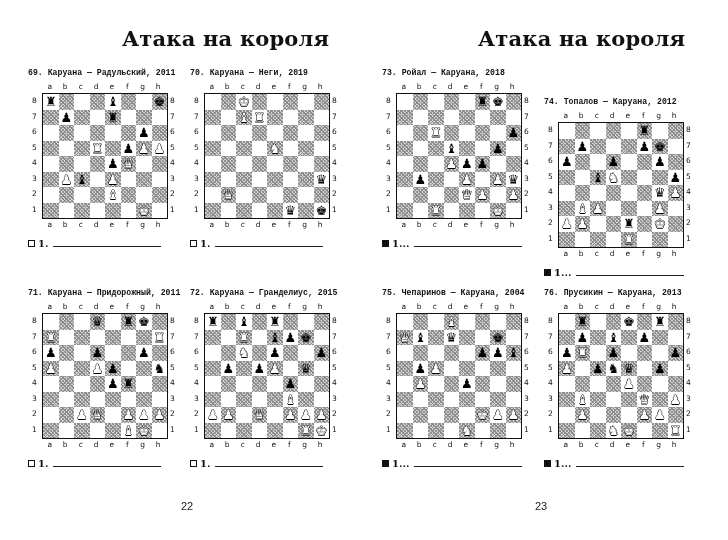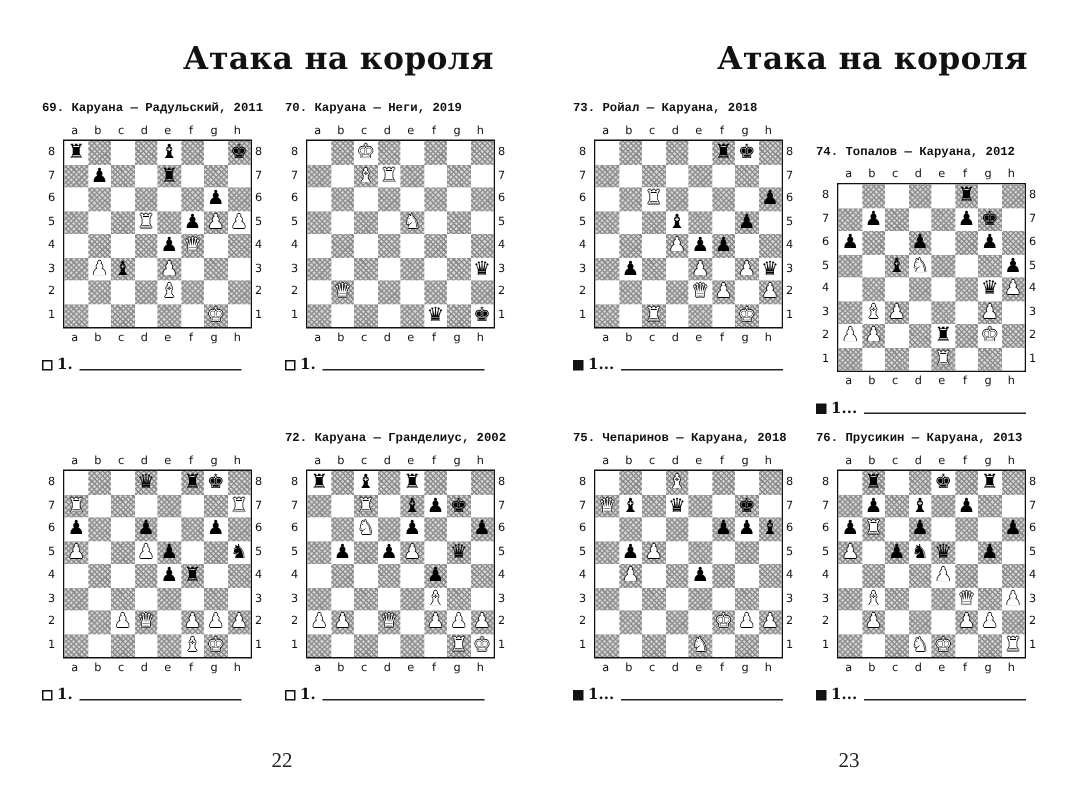--- a/index.html
+++ b/index.html
@@ -5,21 +5,21 @@
   html, body { margin: 0; padding: 0; }
   body {
     width: 728px; height: 540px; position: relative; overflow: hidden;
     background: #ffffff; color: #111;
     font-family: "DejaVu Serif", "Liberation Serif", serif;
   }
   .page-title {
     position: absolute; top: 26px; font-weight: bold; font-size: 21px;
     font-family: "DejaVu Serif", serif; letter-spacing: 0.2px;
   }
-  .page-num { position: absolute; top: 500px; font-size: 14px; font-family: Liberation Serif, serif; color:#222; }
+  .page-num { position: absolute; top: 500px; font-size: 11px; font-family: Liberation Sans, sans-serif; color:#222; }
   .diagram { position: absolute; width: 165px; height: 205px; }
   .diag-title {
     position: absolute; left: 0; top: 0; white-space: nowrap;
     font-size: 8.2px; font-weight: bold; font-family: Liberation Mono, monospace;
   }
   .board {
     position: absolute; left: 14px; top: 25px; width: 124px; height: 124px;
     border: 1.5px solid #111; box-sizing: content-box;
     display: grid; grid-template-columns: repeat(8, 15.5px); grid-template-rows: repeat(8, 15.5px);
   }
@@ -49,21 +49,21 @@
 </style>
 </head>
 <body>
 
 <div>
   <div class="page-title" style="left:122px;">Атака на короля</div>
   <div class="page-num" style="left:181px;">22</div>
 </div>
 <div>
   <div class="page-title" style="left:478px;">Атака на короля</div>
-  <div class="page-num" style="left:559px;">23</div>
+  <div class="page-num" style="left:535px;">23</div>
 </div>
 
 <div class="diagram" style="left:28px; top:68px;">
     <div class="diag-title">69. Каруана — Радульский, 2011</div>
     <div class="files top">
       <span>a</span>
       <span>b</span>
       <span>c</span>
       <span>d</span>
       <span>e</span>
@@ -331,20 +331,21 @@
         <span class="pc b">♚</span>
       </div>
     </div>
     <div class="answer">
     <span class="marker white"></span>
     <span>1.</span>
     <span class="ans-line"></span>
   </div>
   </div>
 <div class="diagram" style="left:28px; top:288px;">
+    <div class="diag-title">71. Каруана — Придорожный, 2011</div>
     <div class="files top">
       <span>a</span>
       <span>b</span>
       <span>c</span>
       <span>d</span>
       <span>e</span>
       <span>f</span>
       <span>g</span>
       <span>h</span>
     </div>
@@ -486,21 +487,21 @@
       </div>
       <div class="sq light"></div>
     </div>
     <div class="answer">
     <span class="marker white"></span>
     <span>1.</span>
     <span class="ans-line"></span>
   </div>
   </div>
 <div class="diagram" style="left:190px; top:288px;">
-    <div class="diag-title">72. Каруана — Гранделиус, 2002</div>
+    <div class="diag-title">72. Каруана — Гранделиус, 2015</div>
     <div class="files top">
       <span>a</span>
       <span>b</span>
       <span>c</span>
       <span>d</span>
       <span>e</span>
       <span>f</span>
       <span>g</span>
       <span>h</span>
     </div>
@@ -952,21 +953,21 @@
       <div class="sq dark"></div>
       <div class="sq light"></div>
     </div>
     <div class="answer">
     <span class="marker black"></span>
     <span>1...</span>
     <span class="ans-line"></span>
   </div>
   </div>
 <div class="diagram" style="left:382px; top:288px;">
-    <div class="diag-title">75. Чепаринов — Каруана, 2018</div>
+    <div class="diag-title">75. Чепаринов — Каруана, 2004</div>
     <div class="files top">
       <span>a</span>
       <span>b</span>
       <span>c</span>
       <span>d</span>
       <span>e</span>
       <span>f</span>
       <span>g</span>
       <span>h</span>
     </div>

